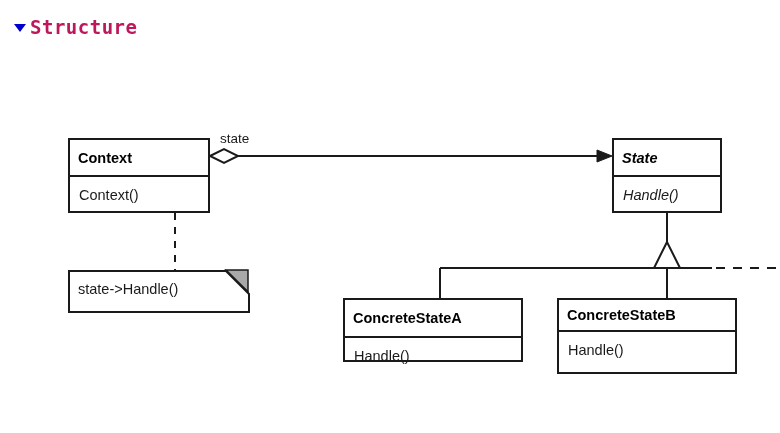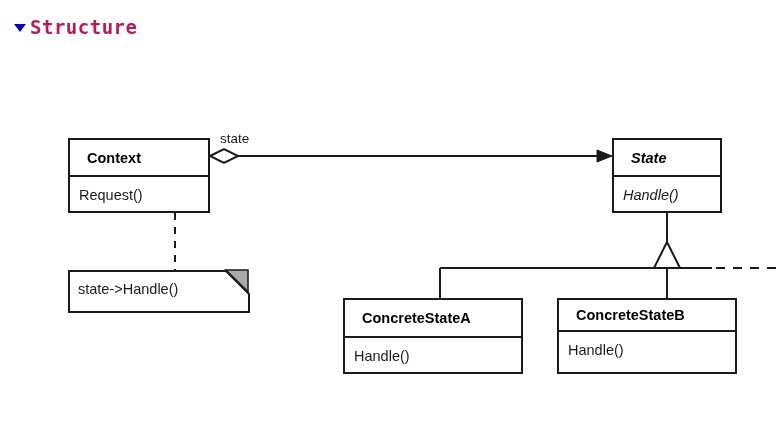--- a/index.html
+++ b/index.html
@@ -61,21 +61,21 @@
     position: absolute;
     border: 2px solid #1a1a1a;
     background: #ffffff;
     box-sizing: border-box;
   }
   .uml-class .name-row {
     border-bottom: 2px solid #1a1a1a;
     box-sizing: border-box;
     display: flex;
     align-items: center;
-    padding-left: 17px;
+    padding-left: 8px;
     font-size: 14.5px;
     font-weight: bold;
     color: #000000;
     white-space: nowrap;
   }
   .uml-class .ops-row {
     box-sizing: border-box;
     display: flex;
     align-items: center;
     padding-left: 9px;
@@ -90,21 +90,21 @@
 
   
   #class-context      { left: 68px;  top: 138px; width: 142px; height: 75px; }
   #class-context .name-row { height: 37px; }
   #class-context .ops-row  { height: 36px; }
 
   #class-state        { left: 612px; top: 138px; width: 110px; height: 75px; }
   #class-state .name-row { height: 37px; }
   #class-state .ops-row  { height: 36px; }
 
-  #class-concretea    { left: 343px; top: 298px; width: 180px; height: 76px; }
+  #class-concretea    { left: 343px; top: 298px; width: 180px; height: 64px; }
   #class-concretea .name-row { height: 38px; }
   #class-concretea .ops-row  { height: 36px; }
 
   #class-concreteb    { left: 557px; top: 298px; width: 180px; height: 76px; }
   #class-concreteb .name-row { height: 32px; }
   #class-concreteb .ops-row  { height: 36px; }
 
   
   #note-box {
     position: absolute;
@@ -172,21 +172,21 @@
     <g>
 
       <polygon points="226,270 248,270 248,292" fill="#a9a9a9" stroke="#1a1a1a" stroke-width="1.5"></polygon>
 
       <polygon points="226,271 247,291 226,291" fill="#ffffff" stroke="#1a1a1a" stroke-width="1.5"></polygon>
     </g>
   </svg>
 
   <div class="uml-class" id="class-context">
     <div class="name-row">Context</div>
-    <div class="ops-row">Request()</div>
+    <div class="ops-row">Context()</div>
   </div>
 
   <div class="uml-class abstract" id="class-state">
     <div class="name-row">State</div>
     <div class="ops-row">Handle()</div>
   </div>
 
   <div class="uml-class" id="class-concretea">
     <div class="name-row">ConcreteStateA</div>
     <div class="ops-row">Handle()</div>

